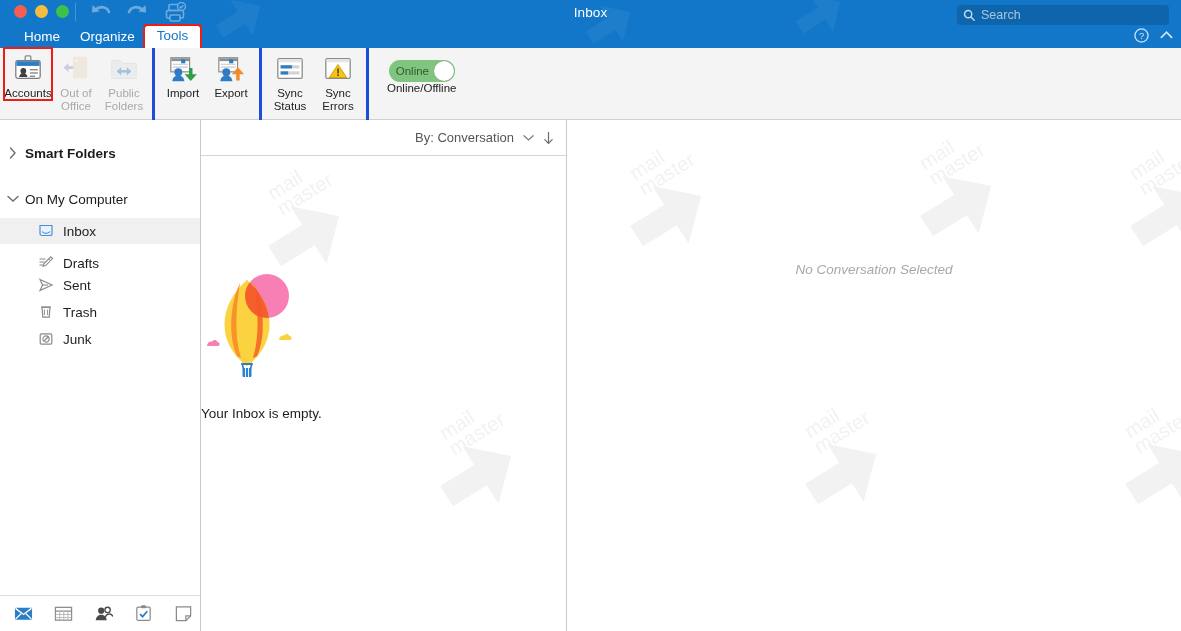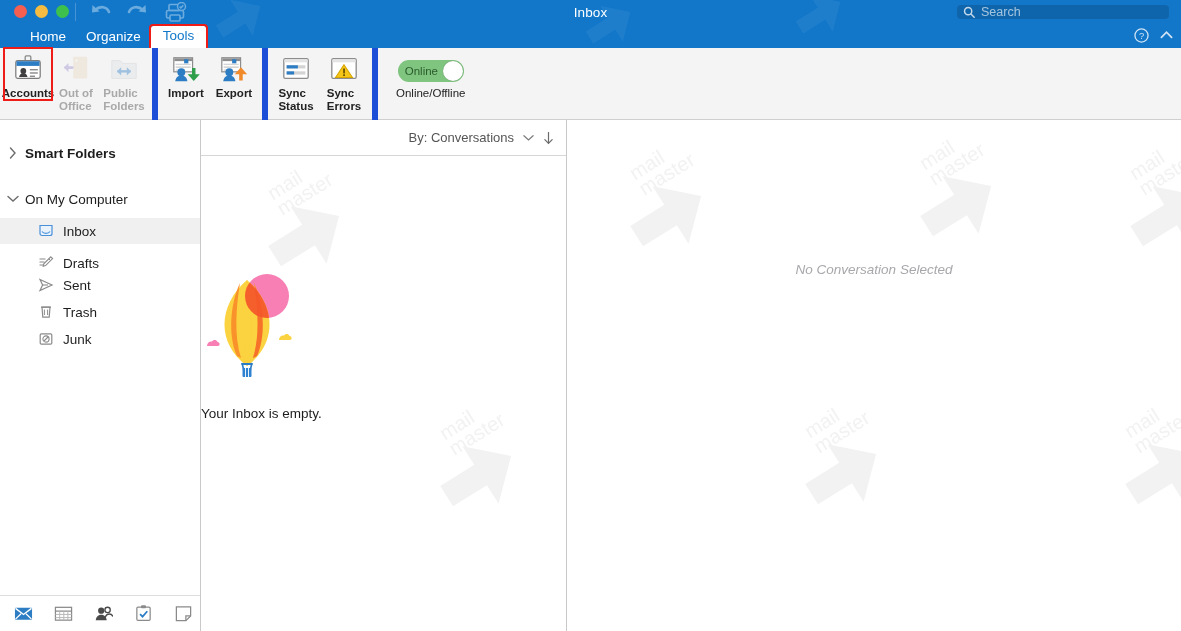--- a/index.html
+++ b/index.html
@@ -29,38 +29,38 @@
 
   .tb-icons { position: absolute; left: 88px; top: 2px; display: flex; gap: 14px; align-items: center; }
   .tb-ico { width: 24px; height: 22px; opacity: .38; display: block; }
 
   .win-title {
     position: absolute; left: 0; top: 5px; width: 1181px; text-align: center;
     color: #ffffff; font-size: 13.5px; letter-spacing: .1px;
   }
 
   .searchbox {
-    position: absolute; right: 12px; top: 5px; width: 212px; height: 14px;
+    position: absolute; right: 12px; top: 5px; width: 212px; height: 20px;
     background: rgba(0,0,0,.15); border-radius: 4px;
     display: flex; align-items: center; padding: 0 6px;
   }
   .searchbox .mag { width: 12px; height: 12px; flex: 0 0 auto; opacity: .75; }
   .search-input {
     border: 0; background: transparent; outline: none;
     color: #ffffff; font-size: 12.5px; font-family: "Liberation Sans", sans-serif;
     margin-left: 6px; width: 170px;
   }
   .search-input::placeholder { color: rgba(255,255,255,.62); }
 
   .help-ico { position: absolute; right: 32px; top: 28px; width: 15px; height: 15px; }
   .chev-up  { position: absolute; right: 8px;  top: 30px; width: 13px; height: 10px; }
 
   
   .ribbon-tabs {
-    position: absolute; left: 8px; top: 26px; height: 22px;
+    position: absolute; left: 2px; top: 26px; height: 22px;
     display: flex; align-items: flex-end; padding-left: 12px;
   }
   .rtab {
     font-size: 13.5px; color: #ffffff; padding: 2px 10px 3px 10px;
     line-height: 16px; white-space: nowrap;
   }
   .rtab.active {
     background: #ffffff; color: #1277c9; border-radius: 2px 2px 0 0;
     padding: 2px 12px 4px 12px;
   }
@@ -68,51 +68,51 @@
     outline: 2px solid #ee1b16; outline-offset: 0px;
   }
 
   
   .ribbon {
     position: absolute; left: 0; top: 48px; width: 1181px; height: 72px;
     background: #f4f4f4; border-bottom: 1px solid #cfcfcf;
     display: flex; align-items: flex-start;
   }
   .rgroup { display: flex; align-items: flex-start; height: 72px; padding: 0 4px; }
-  .rgroup + .rgroup { border-left: 6px solid #1d4ed8; }
+  .rgroup + .rgroup { border-left: 3px solid #1d4ed8; }
 
   .rbtn {
     width: 48px; min-width: 48px; padding-top: 6px;
     display: flex; flex-direction: column; align-items: center;
     cursor: default;
   }
   .rbtn .glyph { width: 30px; height: 30px; display: block; }
   .rbtn .lbl {
-    font-size: 11.5px; color: #222; line-height: 12.5px;
-    margin-top: 3px; white-space: pre-line; font-weight: bold;
+    font-size: 11.5px; color: #222; text-align: center; line-height: 12.5px;
+    margin-top: 3px; white-space: pre-line;
   }
   .rbtn.disabled .lbl { color: #a9a9a9; }
   .rbtn.disabled .glyph { opacity: .42; }
   .rbtn.redbox { outline: 2.5px solid #ee1b16; outline-offset: -1px; }
 
   .toggle-group {
     display: flex; flex-direction: column; align-items: center;
     padding: 12px 14px 0 14px; height: 72px;
   }
   .toggle {
     width: 66px; height: 22px; border-radius: 11px;
     background: #7fc47f; position: relative;
     display: flex; align-items: center;
   }
   .toggle .ttxt { font-size: 11.5px; color: #2c5c2c; margin-left: 7px; }
   .toggle .knob {
     position: absolute; right: 1px; top: 1px; width: 20px; height: 20px;
     border-radius: 50%; background: #ffffff; box-shadow: 0 0 1px rgba(0,0,0,.35);
   }
-  .toggle-group .lbl { font-size: 11.5px; color: #222; margin-top: 5px; }
+  .toggle-group .lbl { font-size: 11.5px; color: #222; }
 
   
   .main { position: absolute; left: 0; top: 120px; width: 1181px; height: 511px; }
 
   
   .wm-layer { position: absolute; inset: 0; overflow: hidden; pointer-events: none; }
   .wm { position: absolute; opacity: 1; }
 
   
   .sidebar {
@@ -517,21 +517,21 @@
         </svg>
         <svg class="bi" viewBox="0 0 20 20">
           <path d="M2.5 3 h15 v9.5 l-5 5 h-10 z" fill="none" stroke="#8a8a8a" stroke-width="1.3"></path>
           <path d="M12.5 17.5 v-5 h5" fill="none" stroke="#8a8a8a" stroke-width="1.3"></path>
         </svg>
       </div>
     </div>
 
     <div class="listcol">
       <div class="list-header">
-        <span class="lh-txt">By: Conversations</span>
+        <span class="lh-txt">By: Conversation</span>
         <svg class="chev" viewBox="0 0 12 8">
           <path d="M1 1.5 L6 6 L11 1.5" fill="none" stroke="#7a7a7a" stroke-width="1.3" stroke-linecap="round"></path>
         </svg>
         <svg class="arrow-down" viewBox="0 0 12 15">
           <path d="M6 1 V13" stroke="#6a6a6a" stroke-width="1.3"></path>
           <path d="M2 9.2 L6 13.4 L10 9.2" fill="none" stroke="#6a6a6a" stroke-width="1.3" stroke-linecap="round"></path>
         </svg>
       </div>
 
       <div class="empty-state">

